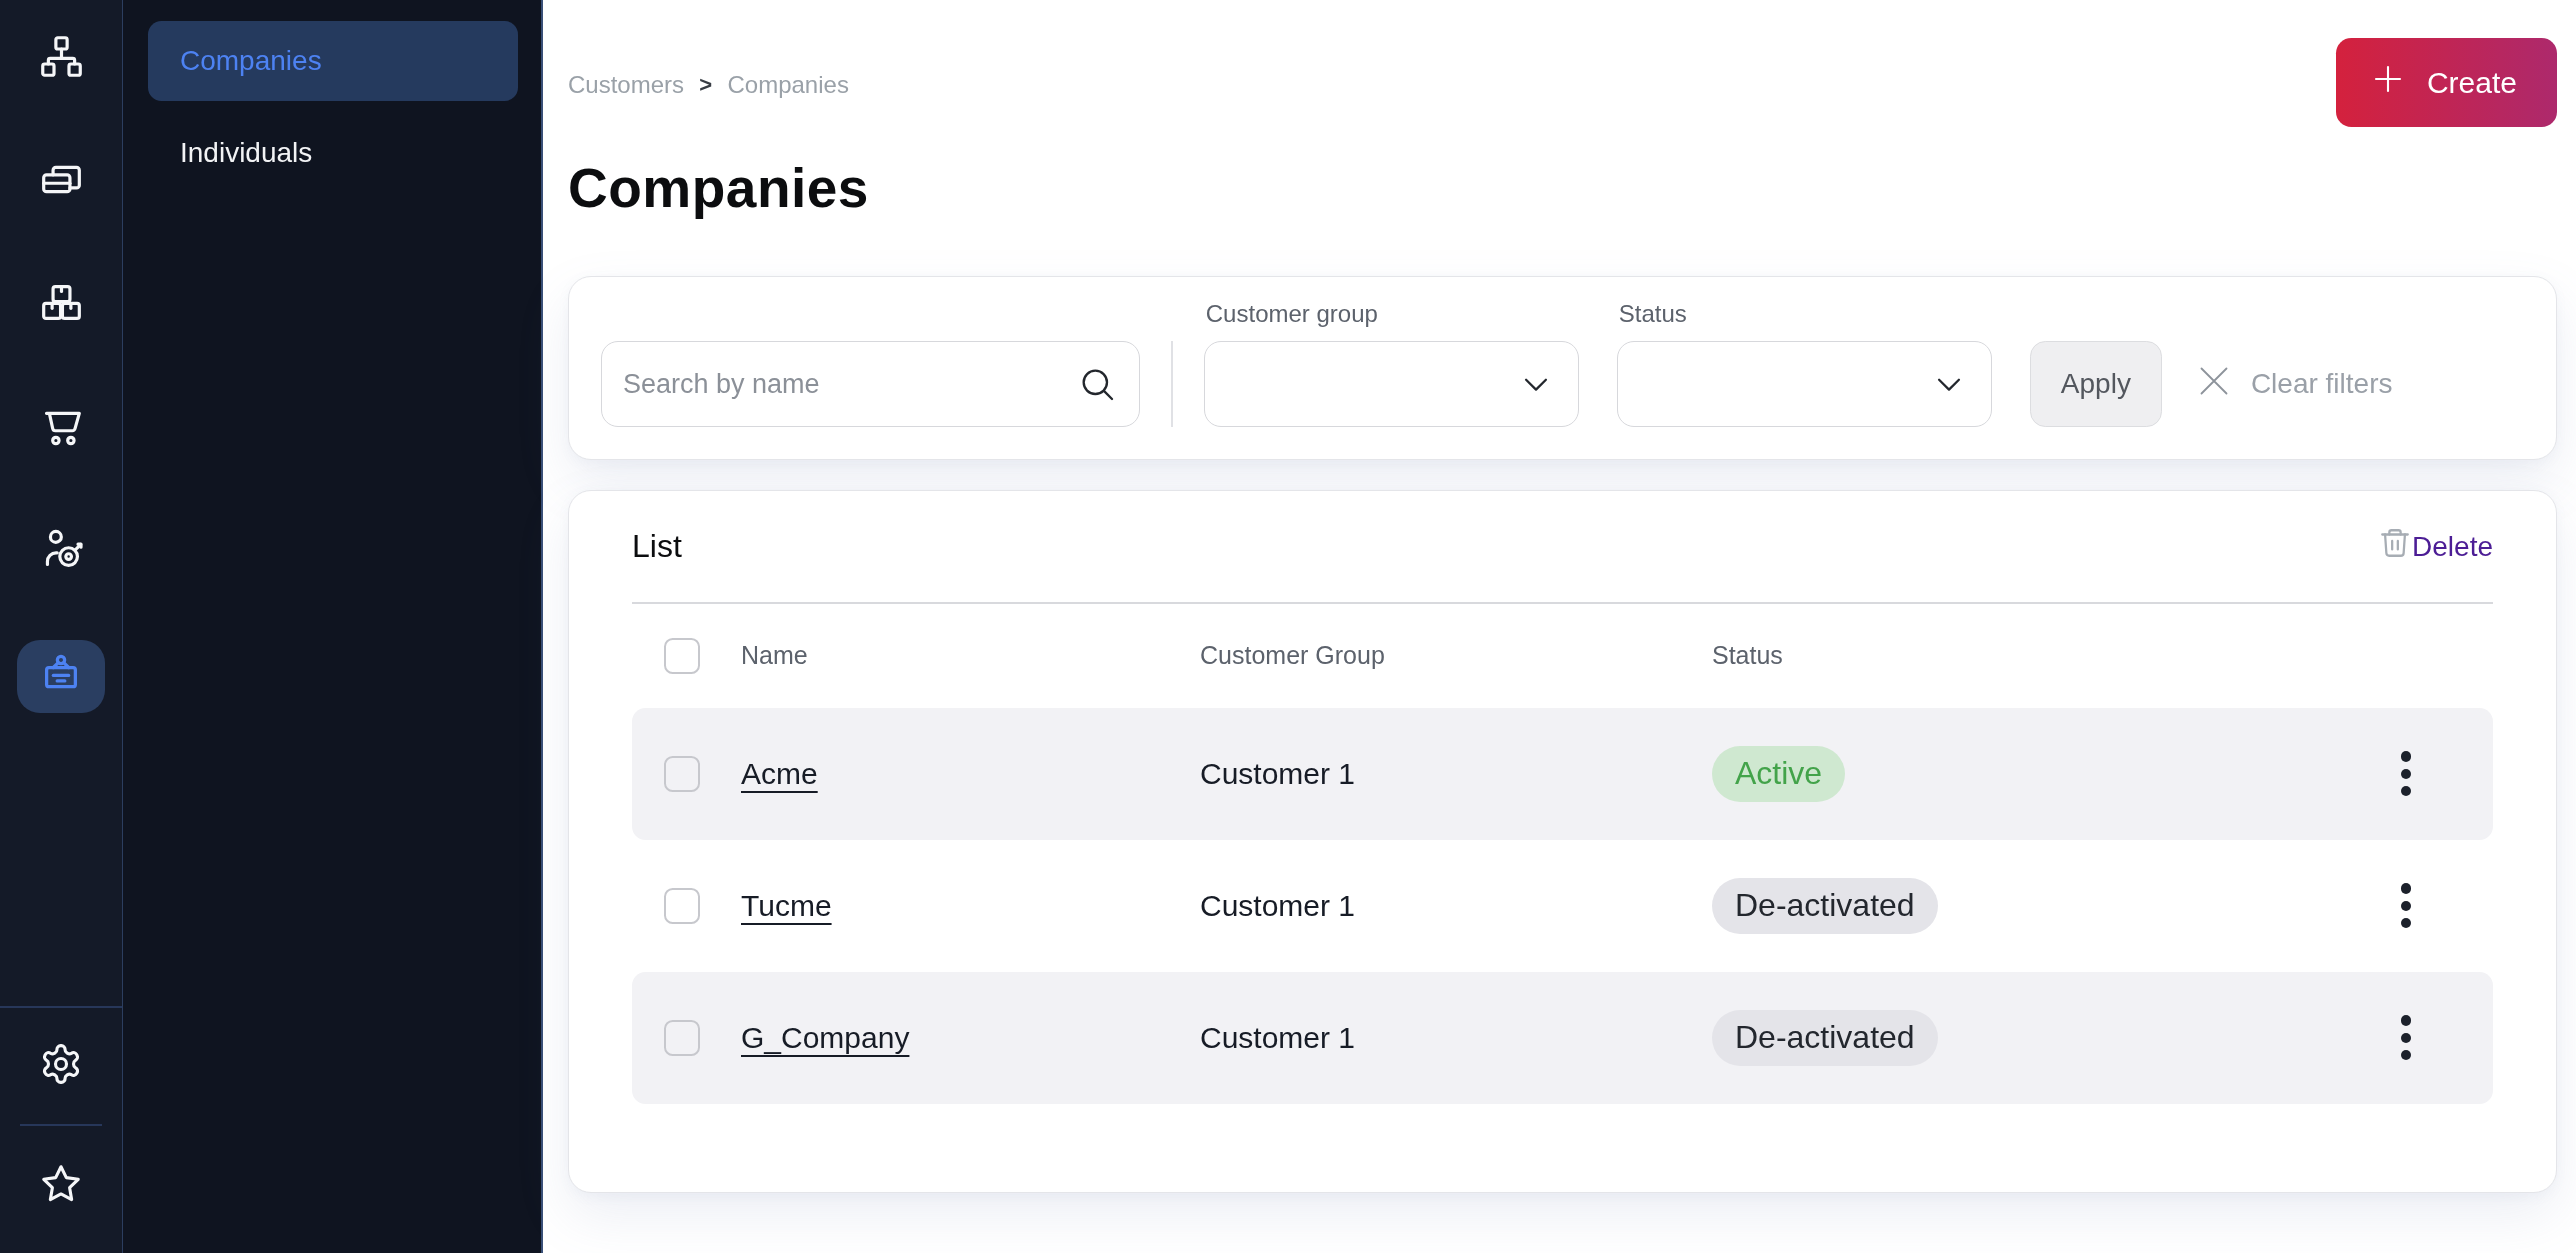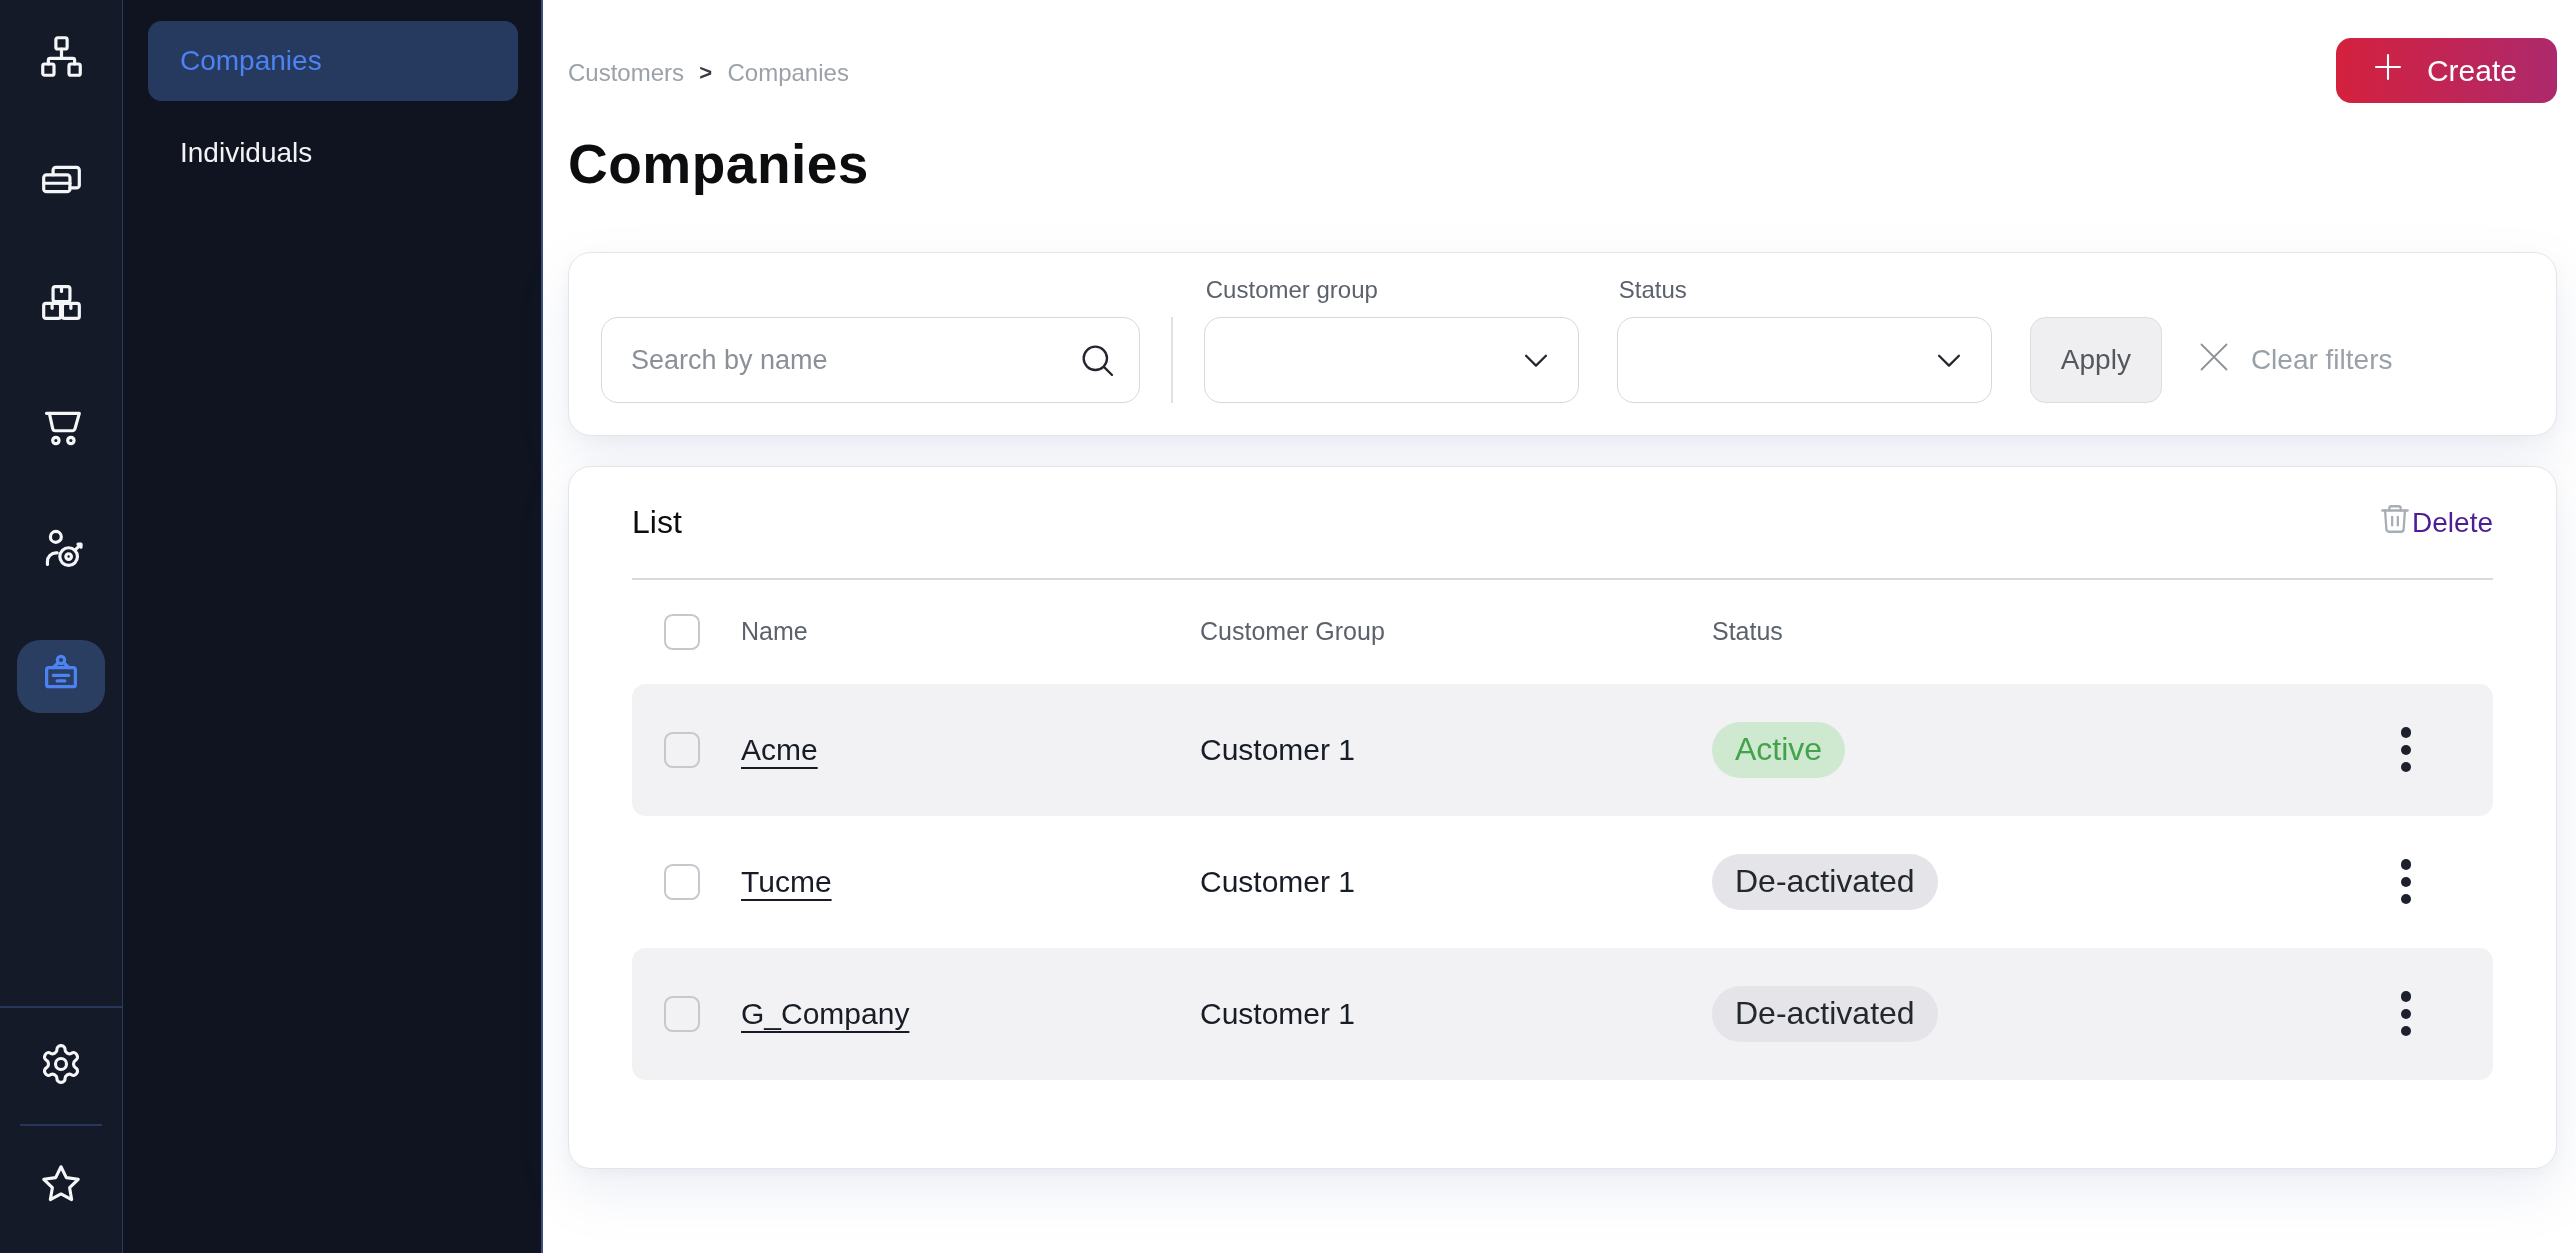--- a/index.html
+++ b/index.html
@@ -34,31 +34,31 @@
   .subnav{width:420px;background:#0f1420;border-right:2.9px solid #3a5078;padding:21px 23px 0 25px;flex-shrink:0;}
   .subnav-item{height:80px;border-radius:13.4px;display:flex;align-items:center;padding-left:32px;font-size:28px;color:#f2f3f5;cursor:pointer;margin-bottom:11.5px;}
   .subnav-item.active{background:#253a5e;color:var(--accent-blue);}
 
   
   main{flex:1;padding:0 19px 0 25px;background:#fff;min-width:0;}
   .topbar{display:flex;justify-content:space-between;align-items:center;gap:48px;}
   .breadcrumb{margin-top:42px;display:flex;align-items:center;gap:15.3px;font-size:24px;color:#9aa1a8;}
   .crumb{cursor:pointer;}
   .crumb-sep{color:#383d44;font-weight:700;font-size:22px;}
-  .create-btn{margin-top:38px;height:65px;padding:0 40px 0 34px;border:none;border-radius:15.3px;display:flex;align-items:center;gap:21px;background:linear-gradient(90deg,var(--brand-gradient-start),var(--brand-gradient-end));color:#fff;font-size:30px;cursor:pointer;font-family:inherit;}
+  .create-btn{margin-top:38px;height:89px;padding:0 40px 0 34px;border:none;border-radius:15.3px;display:flex;align-items:center;gap:21px;background:linear-gradient(90deg,var(--brand-gradient-start),var(--brand-gradient-end));color:#fff;font-size:30px;cursor:pointer;font-family:inherit;}
   .create-btn svg{width:36px;height:36px;}
 
   .page-title{margin-top:29px;font-size:55px;line-height:65px;font-weight:700;color:#0c0d0f;letter-spacing:0.5px;}
 
   .card{border:1.9px solid #e4e5e9;border-radius:23px;background:#fff;box-shadow:0 23px 53px rgba(114,134,175,.13),0 3.8px 11.5px rgba(114,134,175,.06);}
 
   
   .filter-card{margin-top:55px;height:184px;display:flex;align-items:flex-end;padding:0 32px 32px 32px;}
   .search-wrap{position:relative;width:539px;height:86px;}
-  .search-wrap input{width:100%;height:100%;border:1.9px solid #d7d8dc;border-radius:17px;padding:0 76px 0 29px;font-size:27px;color:#2a2e34;outline:none;font-family:inherit;background:#fff;}
+  .search-wrap input{width:100%;height:100%;border:1.9px solid #d7d8dc;border-radius:17px;padding:0 76px 0 21px;font-size:27px;color:#2a2e34;outline:none;font-family:inherit;background:#fff;}
   .search-wrap input::placeholder{color:#8b9098;}
   .search-icon{position:absolute;right:23px;top:23px;width:40px;height:40px;color:#23272d;pointer-events:none;}
   .vdiv{width:1.9px;height:86px;background:#e0e1e5;margin:0 31px;}
   .field{display:flex;flex-direction:column;}
   .field label{font-size:24px;color:#5c626c;margin-bottom:13.4px;padding-left:1.9px;}
   .select{width:375px;height:86px;border:1.9px solid #d7d8dc;border-radius:17px;display:flex;align-items:center;justify-content:space-between;padding:0 25px 0 27px;cursor:pointer;background:#fff;}
   .select-value{font-size:27px;color:#2a2e34;}
   .chevron-icon{width:34px;height:34px;color:#23272d;}
   .field + .field{margin-left:38px;}
   .apply-btn{margin-left:38px;width:132px;height:86px;border:1.9px solid #dcdde0;border-radius:15.3px;background:#efeff1;font-size:28px;color:#53575e;cursor:pointer;font-family:inherit;}

